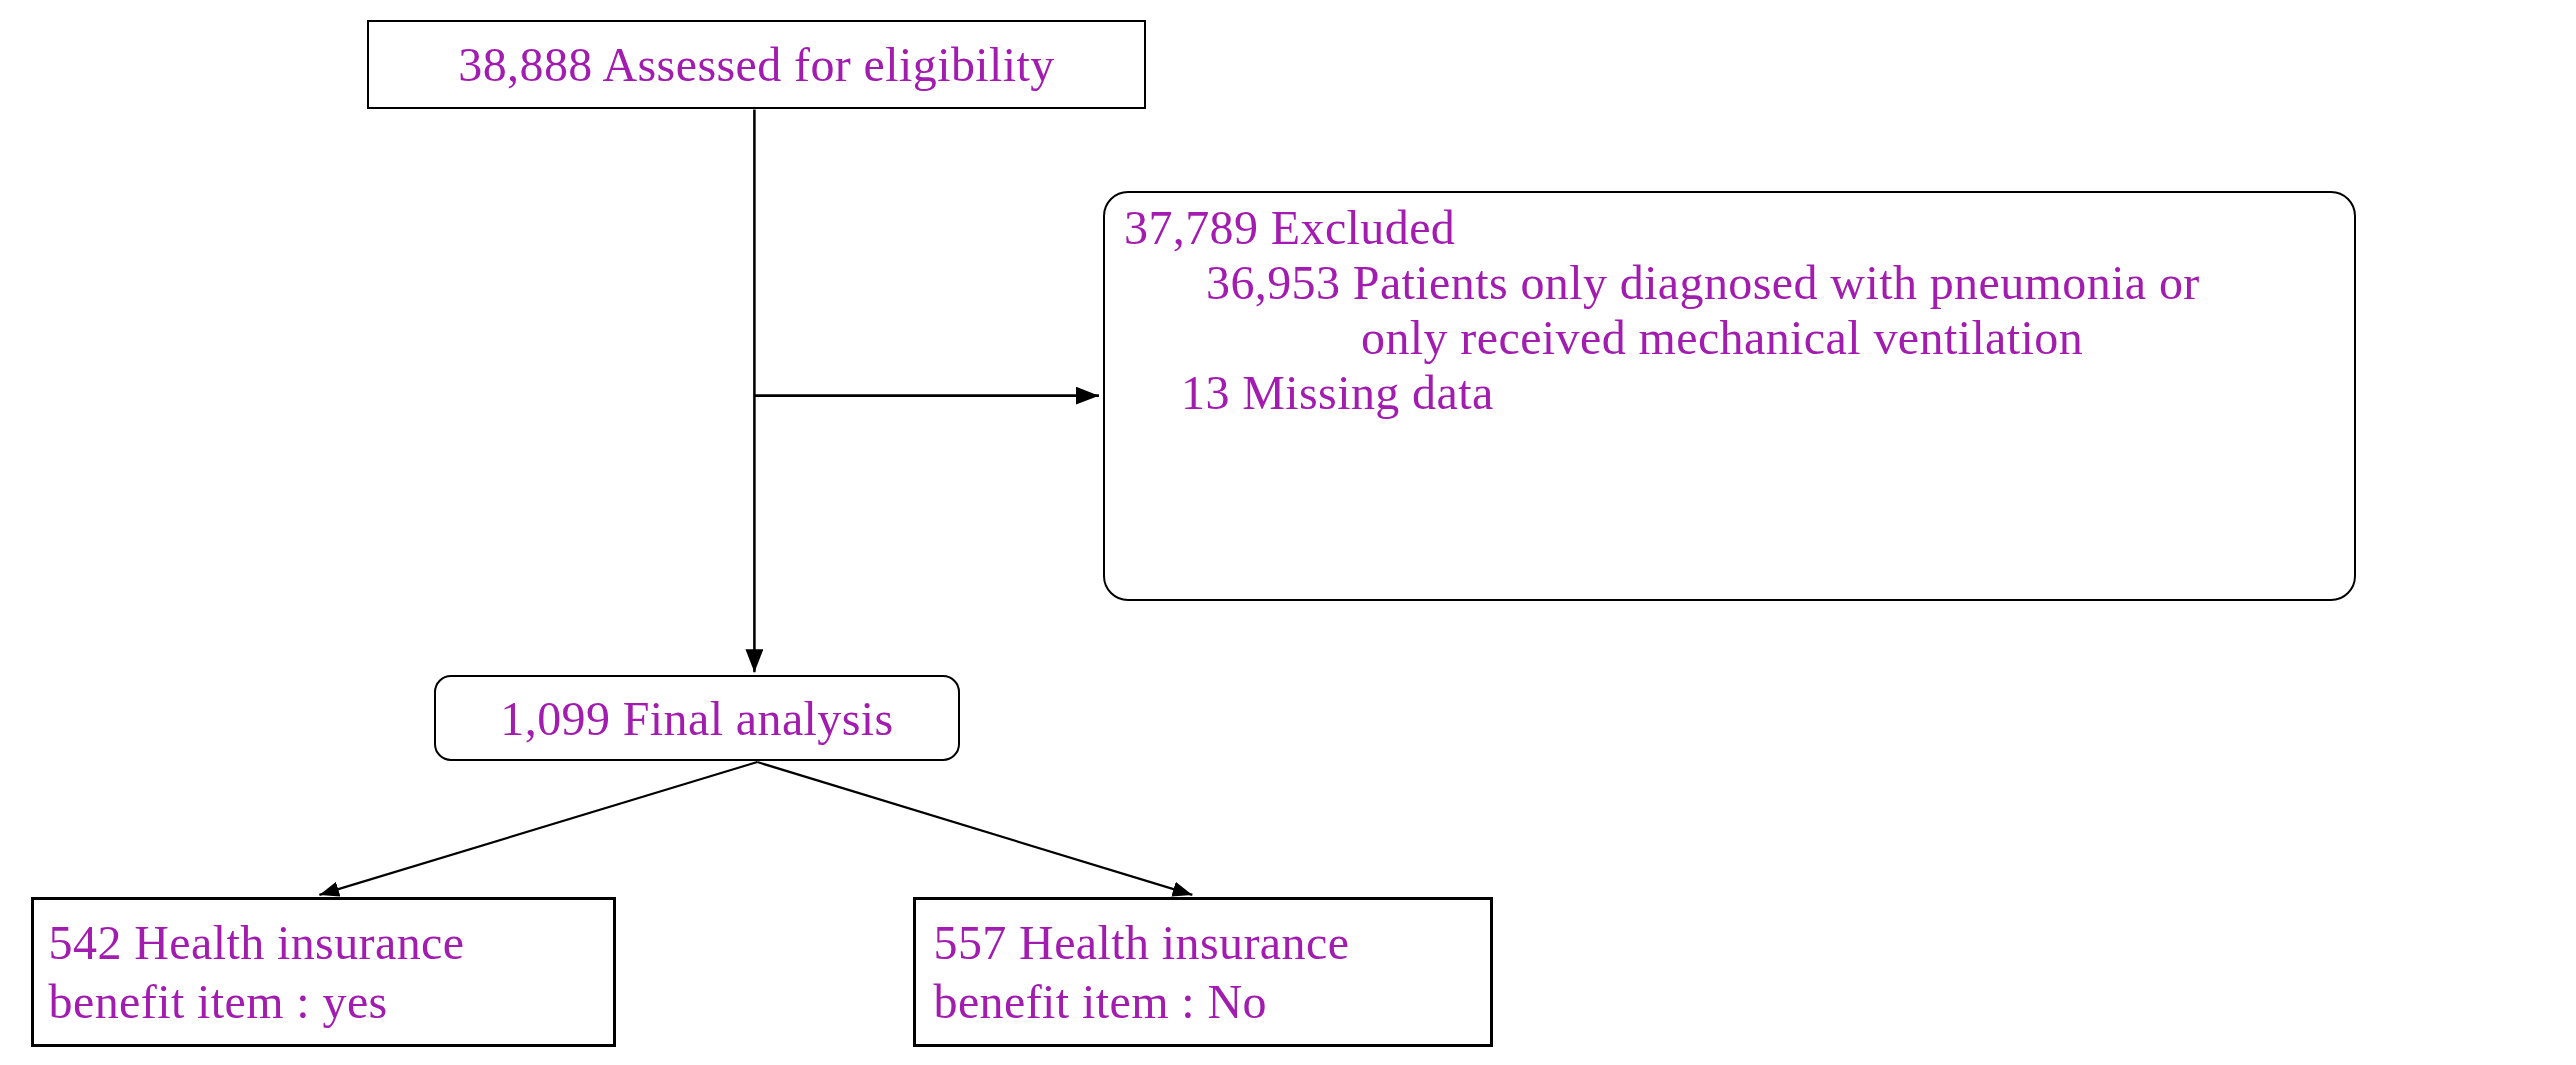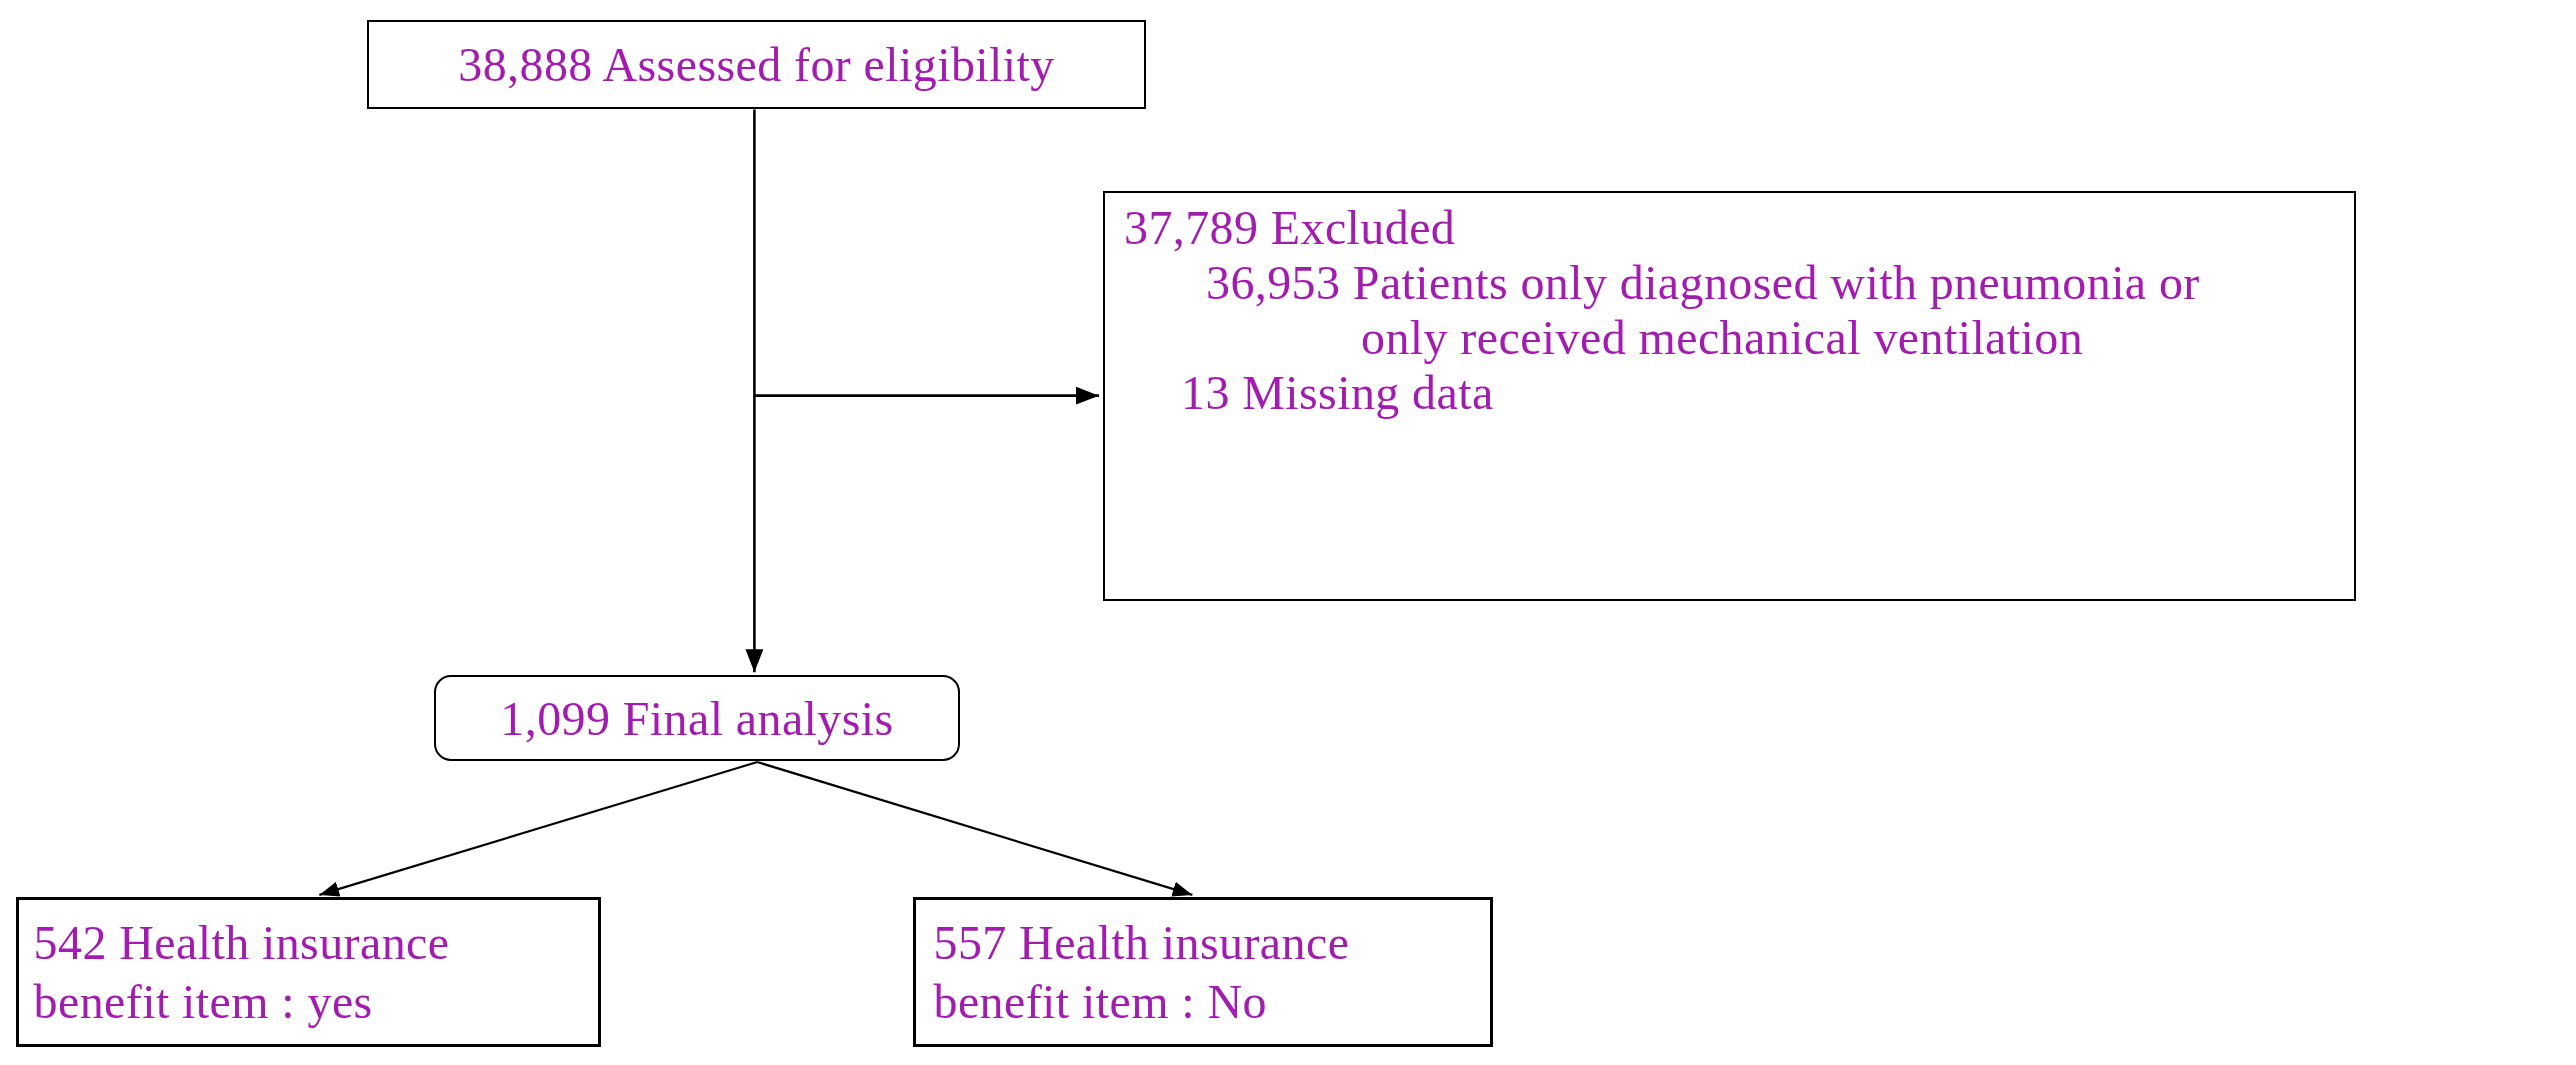--- a/index.html
+++ b/index.html
@@ -41,38 +41,39 @@
   
   .box-assessed {
     left: 367px; top: 20.4px;
     width: 779px; height: 89px;
   }
   
   .box-excluded {
     left: 1103px; top: 191px;
     width: 1253px; height: 410px;
     padding-top: 6.6px;
+    border-radius: 25px;
   }
   .box-excluded .xline {
     line-height: 55px;
     white-space: nowrap;
   }
   .ind-a { margin-left: 19px; }
   .ind-b { margin-left: 101px; }
   .ind-c { margin-left: 256px; }
   .ind-d { margin-left: 153px; }
   .ind-e { margin-left: 76px; }
   
   .box-final {
     left: 434px; top: 675px;
     width: 526px; height: 86px; border-radius: 17px;
   }
   
   .box-yes {
-    left: 16px; top: 897px;
+    left: 31px; top: 897px;
     width: 585px; height: 150px;
     border-width: 3.7px;
     padding: 13px 0 0 14.6px;
   }
   .box-no {
     left: 913px; top: 897px;
     width: 580px; height: 150px;
     border-width: 3.7px;
     padding: 13px 0 0 17.5px;
   }

